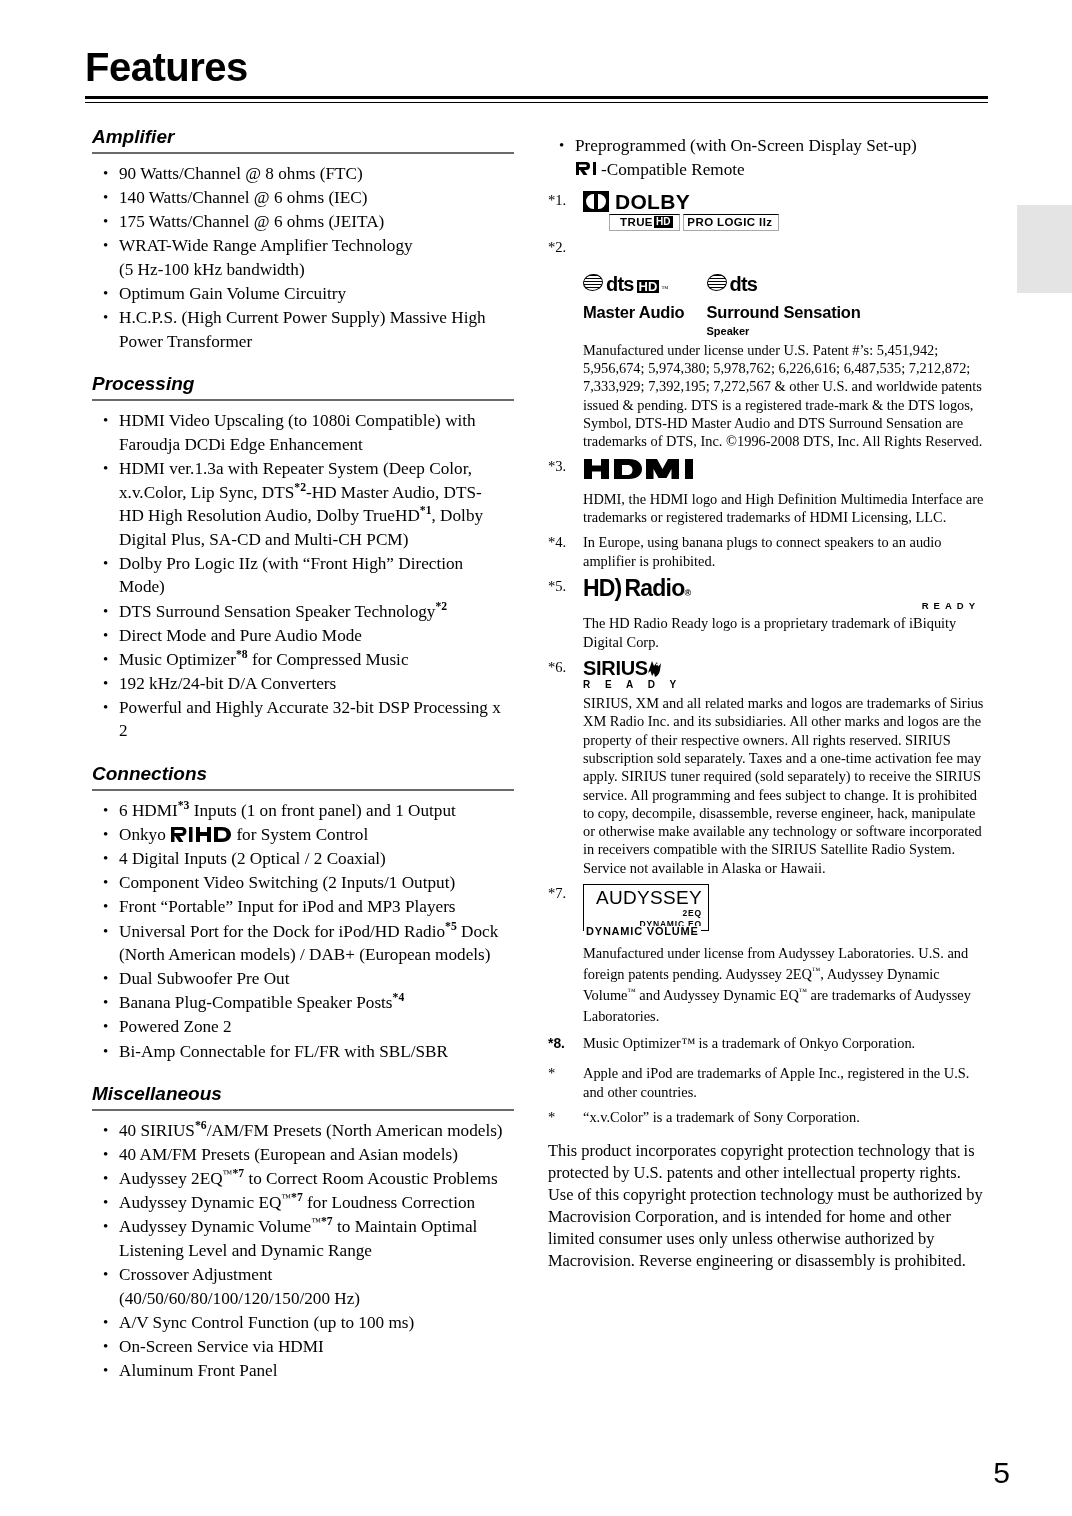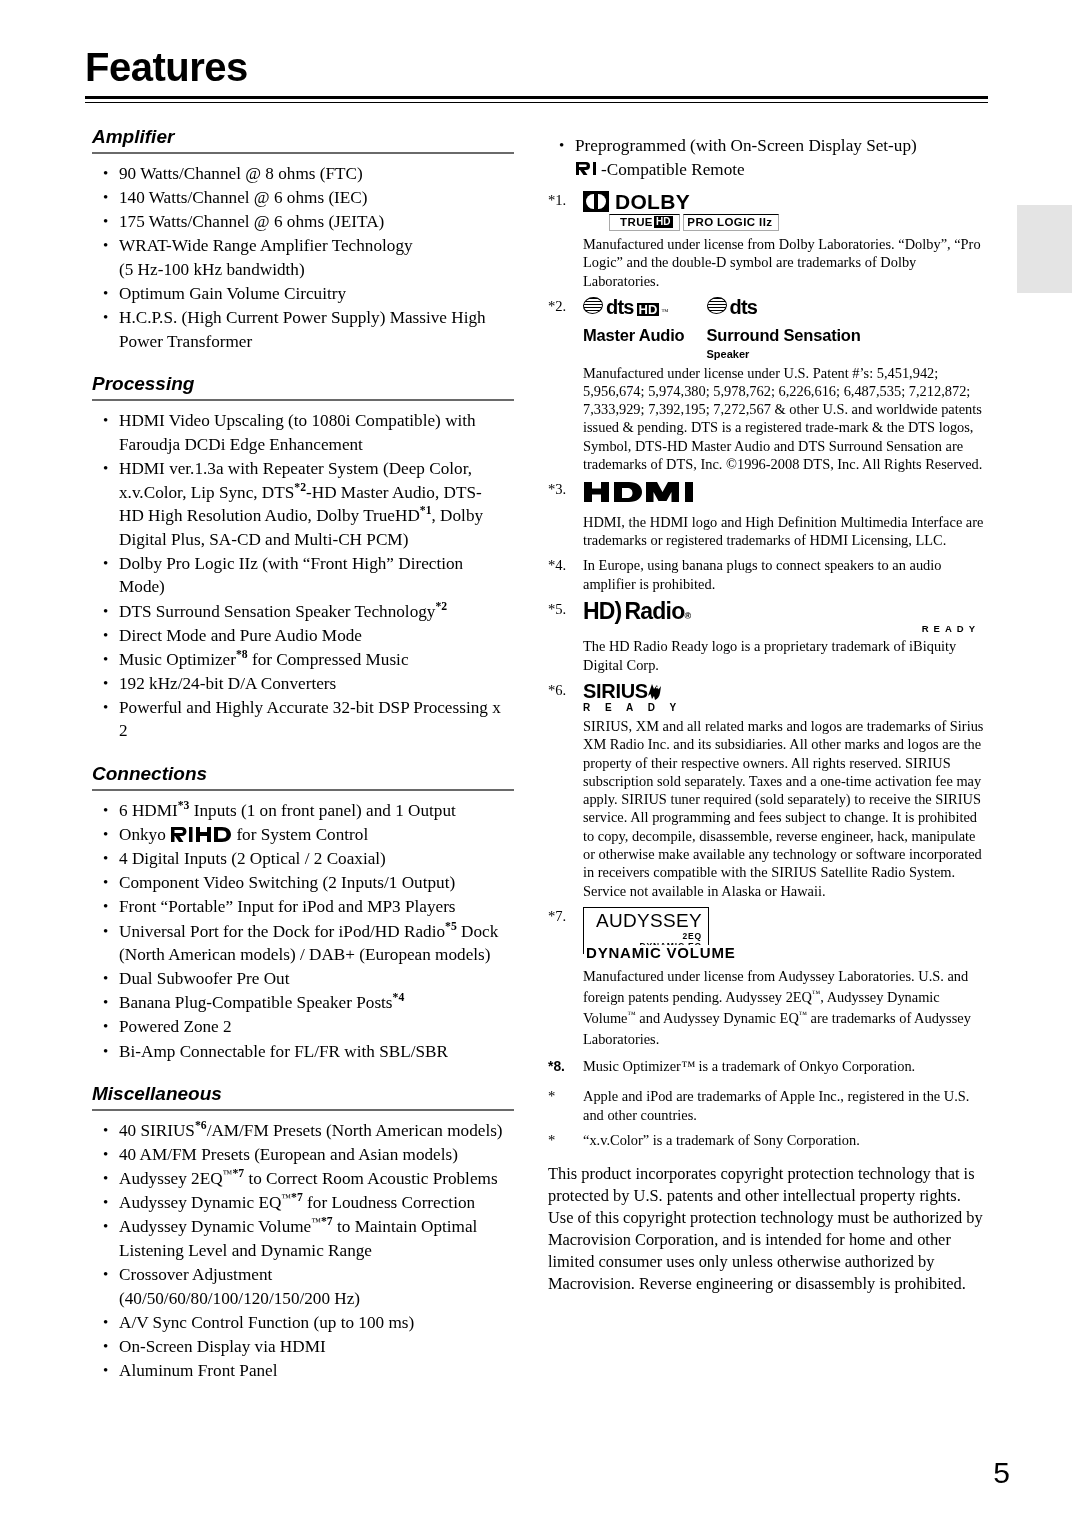--- a/index.html
+++ b/index.html
@@ -220,21 +220,21 @@
     font-weight: bold;
     font-size: 10px;
     line-height: 12px;
     padding: 0 2px;
     letter-spacing: 0.2px;
   }
 
   
   .dts-row { display: flex; gap: 22px; align-items: flex-start; }
   .dts-blk { line-height: 1; }
-  .dts-head { display: flex; align-items: baseline; gap: 2px; }
+  .dts-head { display: flex; align-items: baseline; gap: 2px; margin-top: 36px; }
   .dts-disc {
     width: 18px; height: 15px;
     border-radius: 50%;
     background:
       repeating-linear-gradient(#000 0 1.5px, #fff 1.5px 3px);
     border: 1px solid #000;
     display: inline-block;
     transform: skewX(-4deg);
     margin-right: 1px;
   }
@@ -327,21 +327,21 @@
     font-family: "Liberation Sans", sans-serif;
     font-weight: bold;
     font-size: 8.5px;
     letter-spacing: 0.8px;
     text-align: right;
     margin-top: 2px;
   }
   .aud-dv {
     font-family: "Liberation Sans", sans-serif;
     font-weight: bold;
-    font-size: 15px;
+    font-size: 11px;
     letter-spacing: 0.8px;
     position: absolute;
     left: 0px;
     bottom: -7px;
     background: #fff;
     padding: 0 2px;
     white-space: nowrap;
   }
 
   
@@ -425,21 +425,21 @@
       <div class="sec-head">Miscellaneous</div>
       <div class="sec-rule"></div>
       <ul class="bl">
         <li><span>40 SIRIUS</span><sup class="fn">*6</sup><span>/AM/FM Presets (North American models)</span></li>
         <li><span>40 AM/FM Presets (European and Asian models)</span></li>
         <li><span>Audyssey 2EQ</span><sup class="tm">™</sup><sup class="fn">*7</sup><span> to Correct Room Acoustic Problems</span></li>
         <li><span>Audyssey Dynamic EQ</span><sup class="tm">™</sup><sup class="fn">*7</sup><span> for Loudness Correction</span></li>
         <li><span>Audyssey Dynamic Volume</span><sup class="tm">™</sup><sup class="fn">*7</sup><span> to Maintain Optimal Listening Level and Dynamic Range</span></li>
         <li><span>Crossover Adjustment</span><br><span>(40/50/60/80/100/120/150/200 Hz)</span></li>
         <li><span>A/V Sync Control Function (up to 100 ms)</span></li>
-        <li><span>On-Screen Display via HDMI</span></li>
+        <li><span>On-Screen Service via HDMI</span></li>
         <li><span>Aluminum Front Panel</span></li>
       </ul>
     </div>
 
   </div>
 
   <div class="col col-right">
 
     <ul class="bl" style="margin-bottom:10px;">
       <li>
@@ -465,21 +465,20 @@
             </div>
             <div class="dolby-row2">
               <span class="mini-bold">TRUE</span>
                 <span class="hd-badge">HD</span>
             </div>
             <div class="dolby-row3">
               <span class="mini-bold">PRO LOGIC IIz</span>
             </div>
           </div>
         </div>
-        <div class="fn-body">Manufactured under license from Dolby Laboratories. “Dolby”, “Pro Logic” and the double-D symbol are trademarks of Dolby Laboratories.</div>
       </div>
 
       <div class="fn-item">
         <div class="fn-marker">*2.</div>
         <div class="logo-gap dts-row">
           <div class="dts-blk">
             <div class="dts-head">
               <span class="dts-disc"></span>
                 <span class="dts-word">dts</span>
                 <span class="dts-hd">HD</span>

